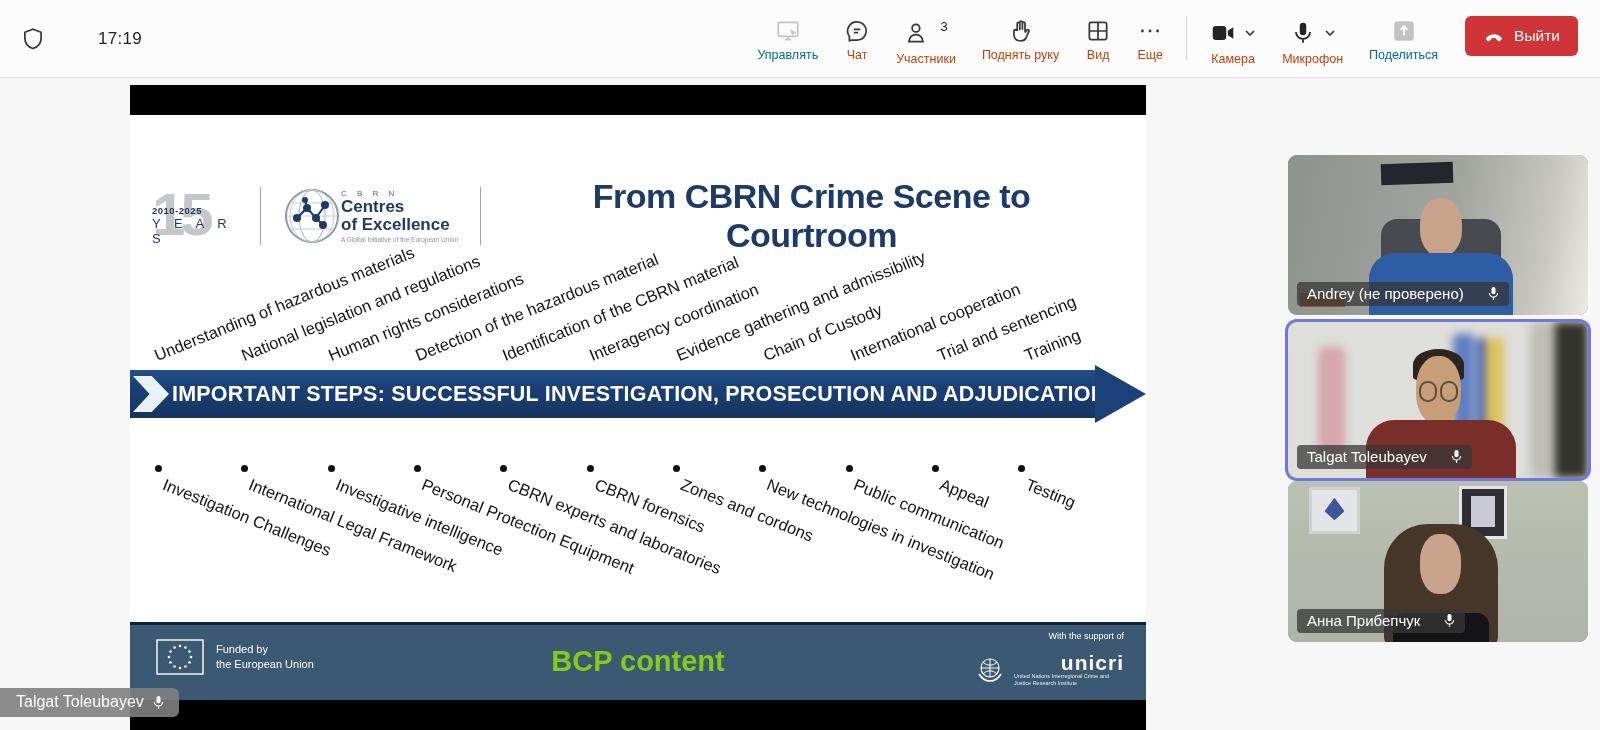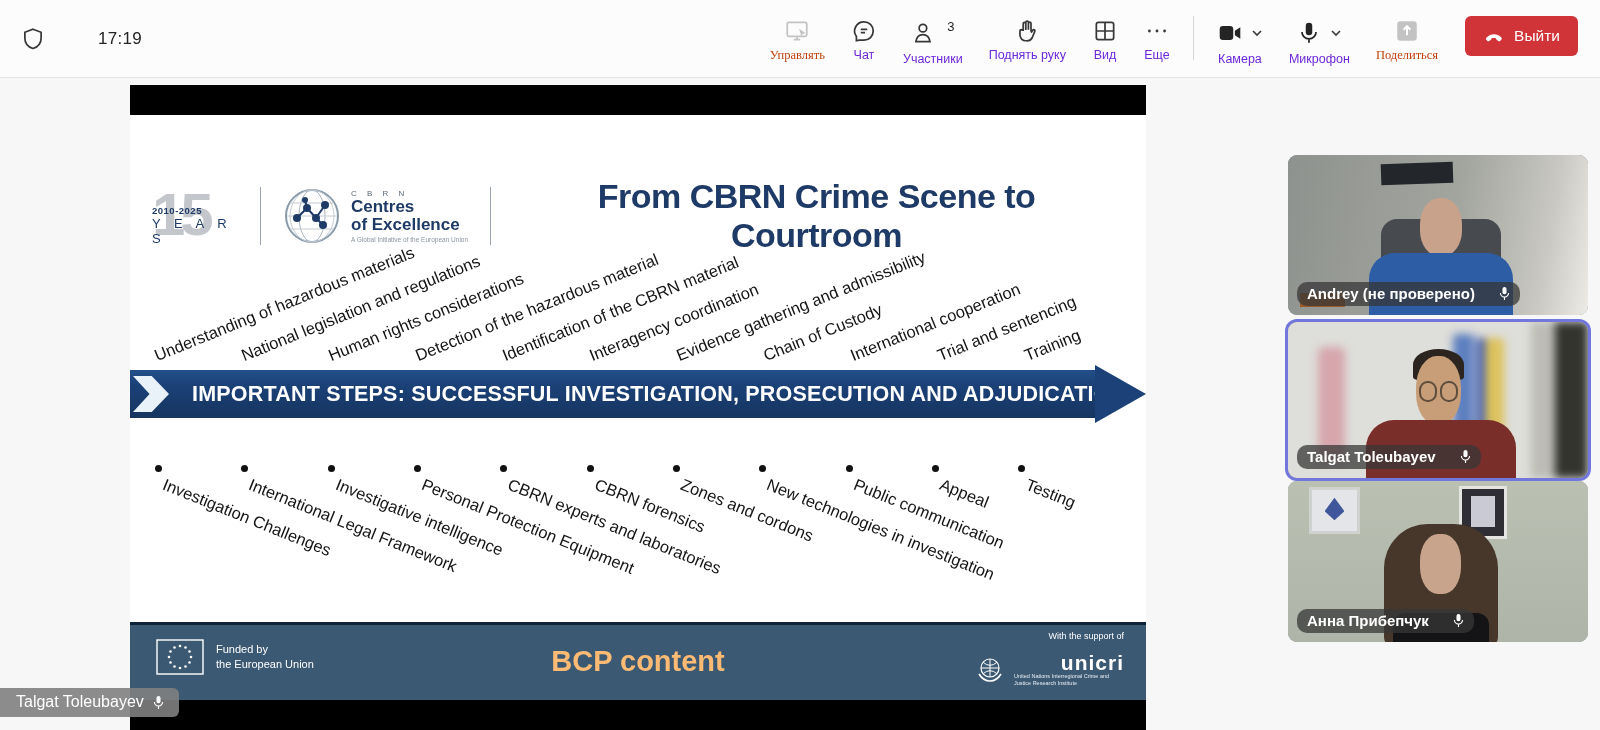--- a/index.html
+++ b/index.html
@@ -7,22 +7,22 @@
   body { font-family: "Liberation Sans", sans-serif; background:#f7f7f8; }
   .app { position:relative; width:1600px; height:730px; overflow:hidden; background:#f7f7f8; }
 
   
   .toolbar { position:absolute; left:0; top:0; width:1600px; height:78px;
     background:#fcfcfd; border-bottom:1px solid #e4e4e6; display:flex; align-items:center; }
   .tb-left { display:flex; align-items:center; gap:16px; padding-left:20px; }
   .tb-time { font-size:17px; color:#242424; letter-spacing:.3px;margin-left:36px; }
   .tb-group { margin-left:auto; display:flex; align-items:flex-start; padding-right:22px; }
   .tb-item { display:flex; flex-direction:column; align-items:center; gap:4px; padding:6px 13px 0 13px; cursor:pointer; }
-  .tb-item .lbl { font-size:12.5px; color:#6d28d9; white-space:nowrap; }
-  .tb-item.disabled .lbl { color:#c2410c;font-family:Liberation Serif, serif; }
+  .tb-item .lbl { font-size:12.5px; color:#c2410c; white-space:nowrap; }
+  .tb-item.disabled .lbl { color:#0369a1; }
   .tb-item.disabled svg { stroke:#c3c3c3; }
   .tb-item.disabled svg .fillpart { fill:#c3c3c3; }
   .ico-row { display:flex; align-items:center; gap:8px; height:30px; }
   .tb-ico { width:26px; height:26px; stroke:#383838; fill:none; stroke-width:1.6; }
   .badge { font-size:13px; color:#242424; margin-left:2px; position:relative; top:-6px; }
   .tb-divider { width:1px; height:44px; background:#d6d6d8; margin:4px 10px 0 10px; }
   .chev { width:12px; height:12px; stroke:#3d3d3d; fill:none; stroke-width:1.7; cursor:pointer; }
   .leave-btn { margin-left:14px; margin-top:4px; height:40px; background:#d13438; color:#fff;
     border:none; border-radius:6px; padding:0 18px; font-size:15.5px; font-family:"Liberation Sans",sans-serif;
     display:flex; align-items:center; gap:9px; cursor:pointer; }
@@ -33,65 +33,65 @@
   .bar-black-top { position:absolute; left:0; top:0; width:100%; height:30px; background:#000; }
   .slide-white { position:absolute; left:0; top:30px; width:100%; height:507px; background:#fff; overflow:hidden; }
 
   .slide-header { position:absolute; left:0; top:14px; width:100%; display:flex; align-items:center; padding:0 18px 0 22px;margin-top:48px; }
   .logo15 { position:relative; width:86px; height:64px; }
   .logo15 .big { font-size:60px; font-weight:700; color:#c3c7cb; letter-spacing:-5px; line-height:62px; }
   .logo15 .sub { position:absolute; left:0; bottom:2px; }
   .logo15 .range { font-size:9.5px; font-weight:700; color:#1e3a66; letter-spacing:.5px; }
   .logo15 .yrs { font-size:13px; font-weight:400; color:#1e3a66; letter-spacing:5px; }
   .vdiv { width:1px; height:58px; background:#9aa4ae; margin:0 22px; }
-  .coe { display:flex; align-items:center; gap:10px; }
+  .coe { display:flex; align-items:center; }
   .coe-text .tiny { font-size:8px; letter-spacing:4px; color:#5a6a78; }
   .coe-text .l1, .coe-text .l2 { font-size:17px; font-weight:800; color:#1e3a66; line-height:1.08; }
   .coe-text .init { font-size:6.5px; color:#8a94a0; margin-top:2px; }
   .slide-title { flex:1; text-align:center; font-size:34px; font-weight:700; color:#1e3a66; letter-spacing:-.5px; padding-right:8px; }
 
   .dt, .db { position:absolute; width:7px; height:7px; }
   .dt .dot, .db .dot { position:absolute; left:0; top:0; width:7px; height:7px; border-radius:50%; background:#111; }
   .dt .dlabel { position:absolute; left:14px; top:-24px; height:20px; white-space:nowrap;
     font-size:16.5px; font-weight:500; color:#151515; transform-origin:0 100%; transform:rotate(-22deg); }
   .db .dlabel { position:absolute; left:12px; top:10px; white-space:nowrap;
     font-size:16.5px; font-weight:500; color:#151515; transform-origin:0 0; transform:rotate(22deg); }
 
   .banner { position:absolute; left:0; top:255px; width:965px; height:48px;
     background:linear-gradient(180deg,#235089 0%,#1b4178 30%,#16355f 100%); }
   .banner-tip { position:absolute; left:965px; top:250px; width:0; height:0;
     border-top:29px solid transparent; border-bottom:29px solid transparent; border-left:51px solid #1b4178; }
   .banner-chev { position:absolute; left:3px; top:6px; width:36px; height:36px; background:#e9f1f9;
     clip-path:polygon(0 0,52% 0,100% 50%,52% 100%,0 100%,46% 50%); }
-  .banner-text { line-height:48px; padding-left:62px; color:#fff; font-size:21.5px; font-weight:700; letter-spacing:.2px; white-space:nowrap; }
+  .banner-text { line-height:48px; padding-left:42px; color:#fff; font-size:21.5px; font-weight:700; letter-spacing:.2px; white-space:nowrap; }
 
   .footer-line { position:absolute; left:0; top:537px; width:100%; height:3px; background:#0e2238; }
   .slide-footer { position:absolute; left:0; top:540px; width:100%; height:75px; background:#3c5973; }
   .eu-block { position:absolute; left:26px; top:14px; display:flex; align-items:center; gap:12px; }
   .eu-text { font-size:11px; color:#fff; line-height:1.35; }
-  .bcp { position:absolute; left:0; top:20px; width:100%; text-align:center; font-size:29px; font-weight:700; color:#fdba74; }
+  .bcp { position:absolute; left:0; top:20px; width:100%; text-align:center; font-size:29px; font-weight:700; color:#84cc16; }
   .support { position:absolute; right:22px; top:6px; text-align:right; }
   .support .wts { font-size:9px; color:#fff; margin-bottom:11px; }
   .support .row { display:flex; align-items:center; gap:8px; }
   .unicri-name { font-size:21px; font-weight:800; color:#fff; letter-spacing:1px; line-height:1; }
   .unicri-sub { font-size:5.5px; color:#e8edf2; line-height:1.35; max-width:110px; text-align:left; }
   .bar-black-bottom { position:absolute; left:0; top:615px; width:100%; height:30px; background:#000; }
 
   
   .presenter-pill { position:absolute; left:0; top:688px; background:rgba(128,128,128,.9); color:#fff;
     font-size:16px; padding:5px 14px 6px 16px; border-radius:0 6px 6px 0; display:flex; align-items:center; gap:8px; }
 
   
   .tile { position:absolute; left:1288px; width:300px; border-radius:9px; overflow:hidden; background:#888; cursor:pointer; }
   .tile-1 { top:155px; height:160px; }
   .tile-2 { top:322px; height:156px; box-shadow:0 0 0 3px #7277dd; }
   .tile-3 { top:481px; height:161px; }
   .scene { position:absolute; inset:0; }
   .name-pill { position:absolute; left:9px; bottom:9px; background:rgba(55,55,55,.75); color:#fff;
-    font-size:15px; padding:3px 9px 4px 10px; border-radius:10px; display:flex; align-items:center; gap:23px; white-space:nowrap;font-weight:bold; }
+    font-size:15px; padding:3px 9px 4px 10px; border-radius:4px; display:flex; align-items:center; gap:23px; white-space:nowrap; }
   .mic-mini { width:13px; height:15px; fill:#fff; }
 
   
   .scene-a { background:linear-gradient(100deg,#8e928e 0%,#a3a59f 55%,#c9c8c2 84%,#edebe5 100%); }
   .a-frame { position:absolute; left:31%; top:5%; width:24%; height:13%; background:#23262a; transform:rotate(-2deg); }
   .a-chair { position:absolute; left:31%; top:40%; width:40%; height:60%; background:#474a4e; border-radius:16px 16px 0 0; }
   .a-head { position:absolute; left:44%; top:27%; width:14%; height:36%; background:#c9a28c; border-radius:46% 46% 44% 44%; }
   .a-body { position:absolute; left:27%; top:61%; width:48%; height:42%; background:#2d5da5; border-radius:26px 26px 0 0; }
   .a-sill { position:absolute; left:4%; bottom:5%; width:15%; height:9%; background:#9a5b28; }
 

